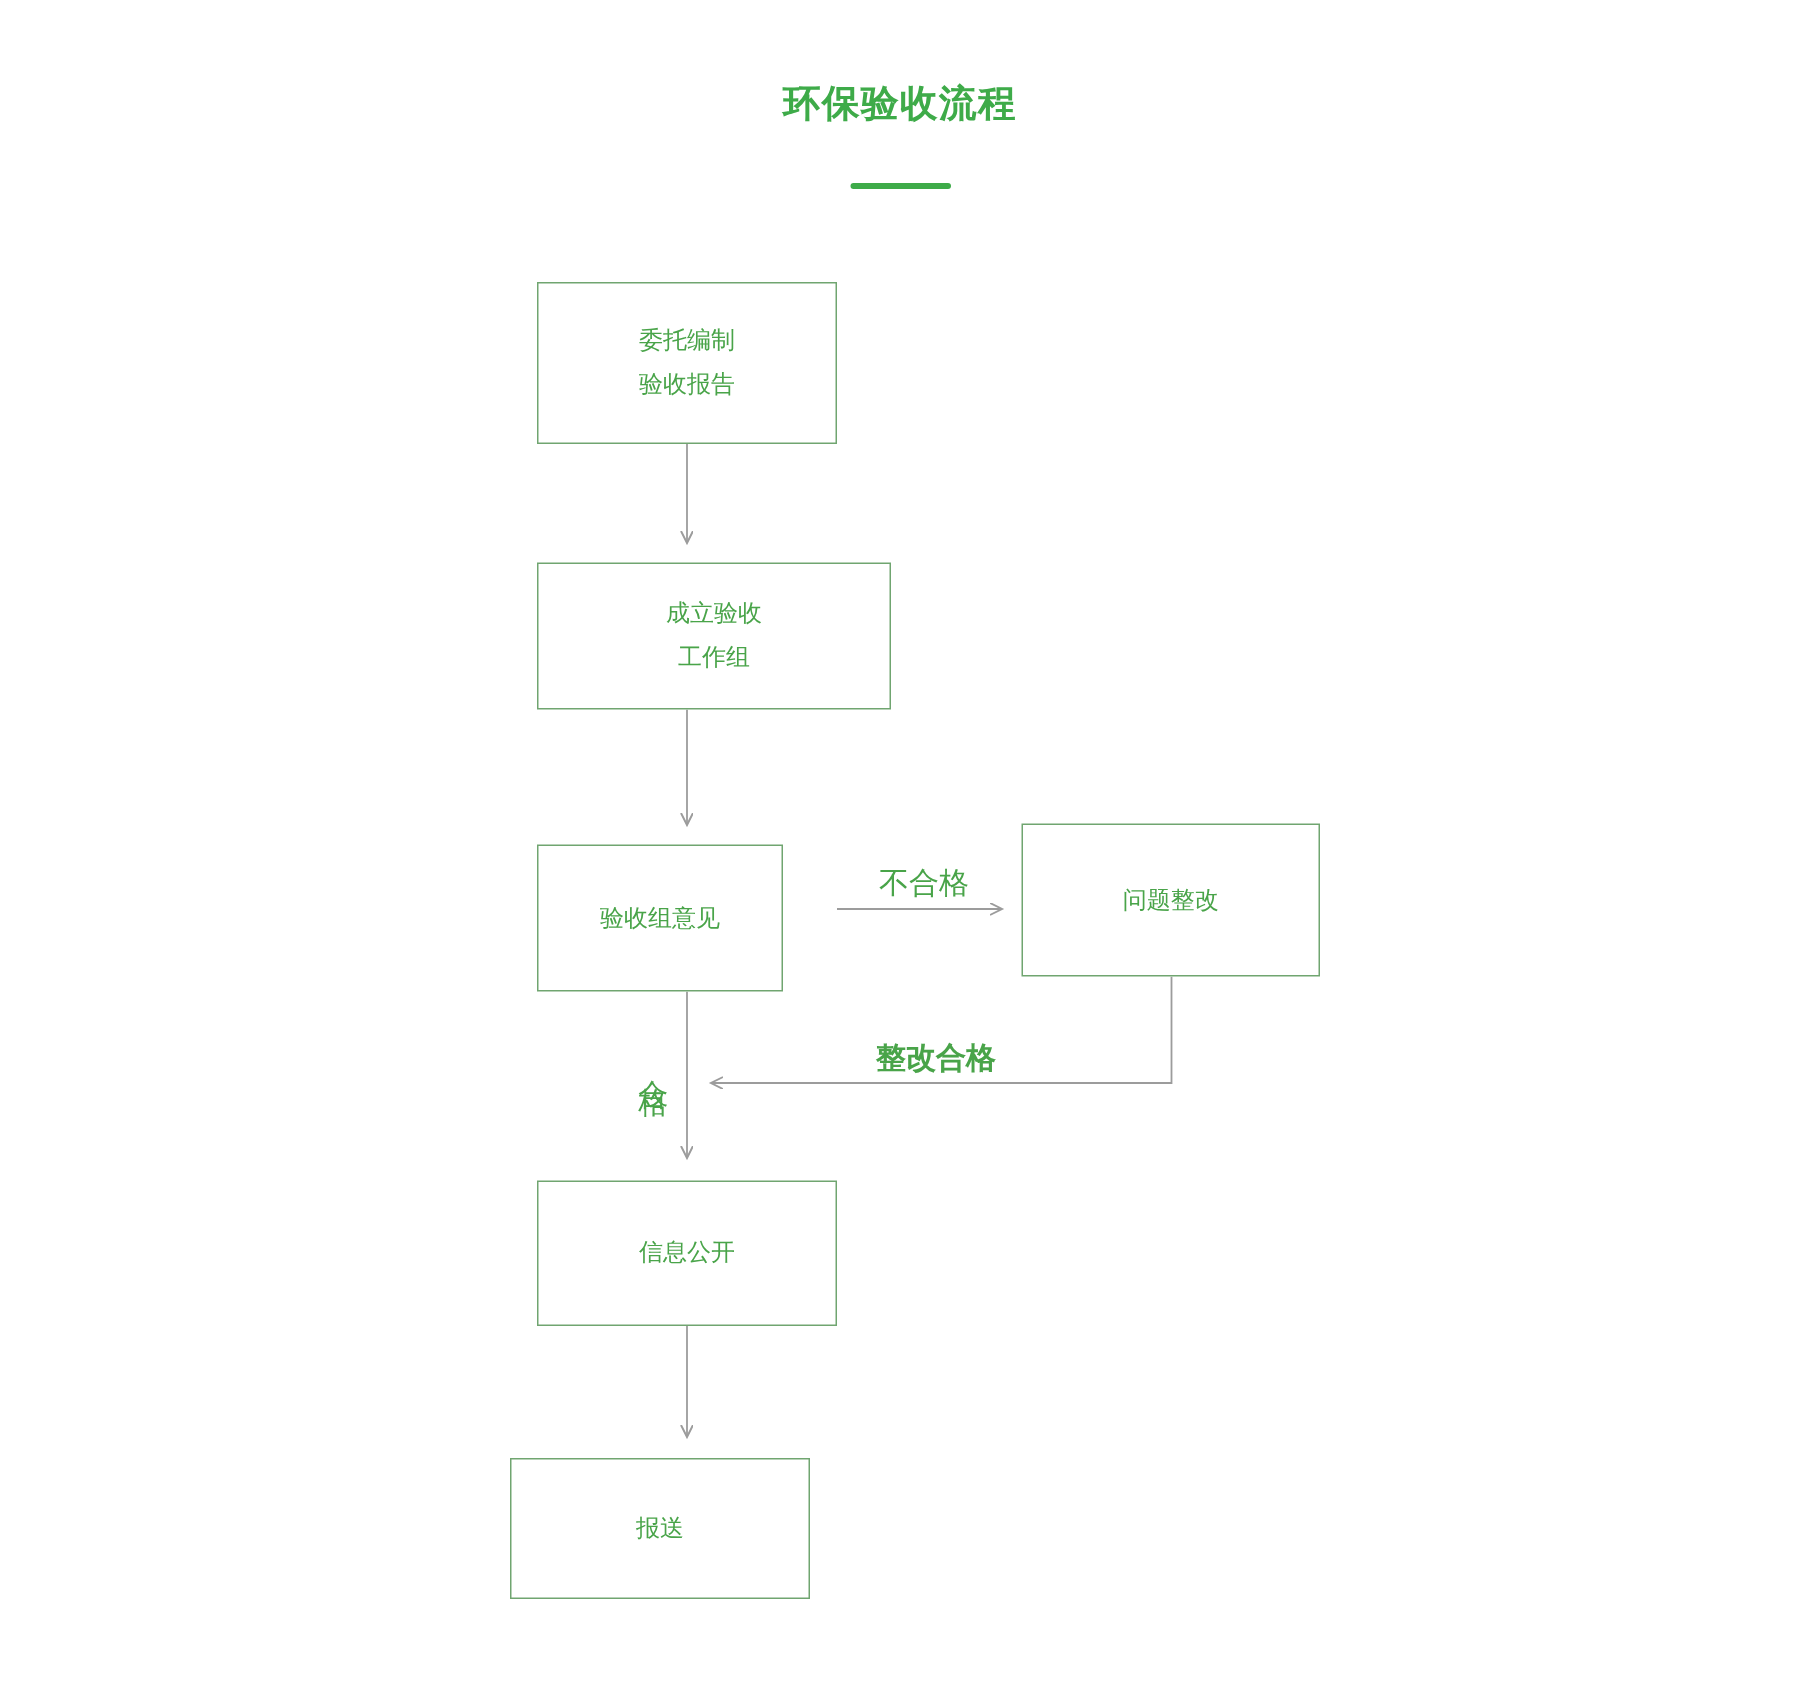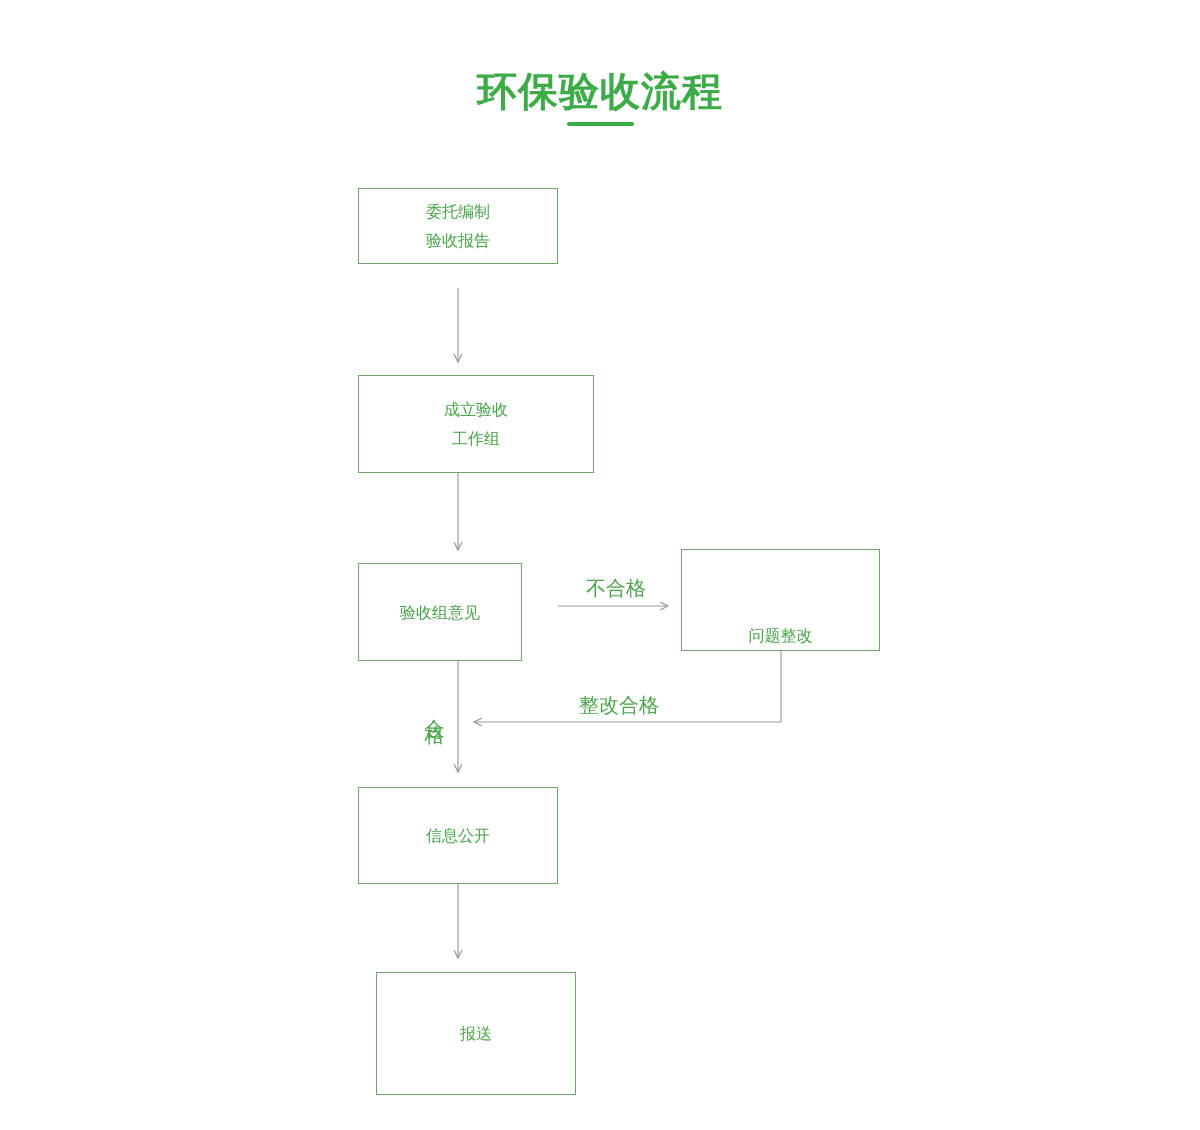--- a/index.html
+++ b/index.html
@@ -14,25 +14,25 @@
     position: relative;
     width: 1200px;
     height: 1130px;
     background: #ffffff;
     font-family: "Liberation Sans", "DejaVu Sans", sans-serif;
     overflow: hidden;
   }
   .page-title {
     position: absolute;
     left: 0;
-    top: 64px;
+    top: 52px;
     width: 100%;
     margin: 0;
     text-align: center;
-    font-size: 40px;
+    font-size: 25px;
     font-weight: bold;
     letter-spacing: 1px;
     color: var(--green);
   }
   .title-underline {
     position: absolute;
     left: 567px;
     top: 122px;
     width: 67px;
     height: 4px;
@@ -65,44 +65,45 @@
     color: var(--box-text);
     font-size: 16px;
     line-height: 29px;
     display: flex;
     flex-direction: column;
     align-items: center;
     justify-content: center;
     text-align: center;
     z-index: 2;
   }
-  .box-entrust   { left: 358px; top: 188px;  width: 200px; height: 76px; }
+  .box-entrust   { left: 358px; top: 188px;  width: 200px; height: 108px; }
   .box-workgroup { left: 358px; top: 375px;  width: 236px; height: 98px;  }
   .box-opinion   { left: 358px; top: 563px;  width: 164px; height: 98px;  }
-  .box-rectify   { left: 681px; top: 549px;  width: 199px; height: 102px; justify-content: flex-end; }
+  .box-rectify   { left: 681px; top: 549px;  width: 199px; height: 102px; }
   .box-publicity { left: 358px; top: 787px;  width: 200px; height: 97px; justify-content: center;  }
-  .box-submit    { left: 376px; top: 972px;  width: 200px; height: 123px;  }
+  .box-submit    { left: 340px; top: 972px;  width: 200px; height: 94px;  }
   .edge-label {
     position: absolute;
     color: var(--box-text);
     font-size: 20px;
     z-index: 3;
     background: transparent;
   }
   .label-not-qualified {
     left: 580px;
     top: 575px;
     width: 72px;
     text-align: center;
   }
   .label-rectified {
     left: 574px;
     top: 692px;
     width: 90px;
-    text-align: center;
+    text-align: right;
+    font-weight: bold;
   }
   .label-qualified {
     left: 426px;
     top: 703px;
     writing-mode: vertical-rl;
     text-orientation: upright;
     letter-spacing: 6px;
     line-height: 17px;
   }
 </style>

